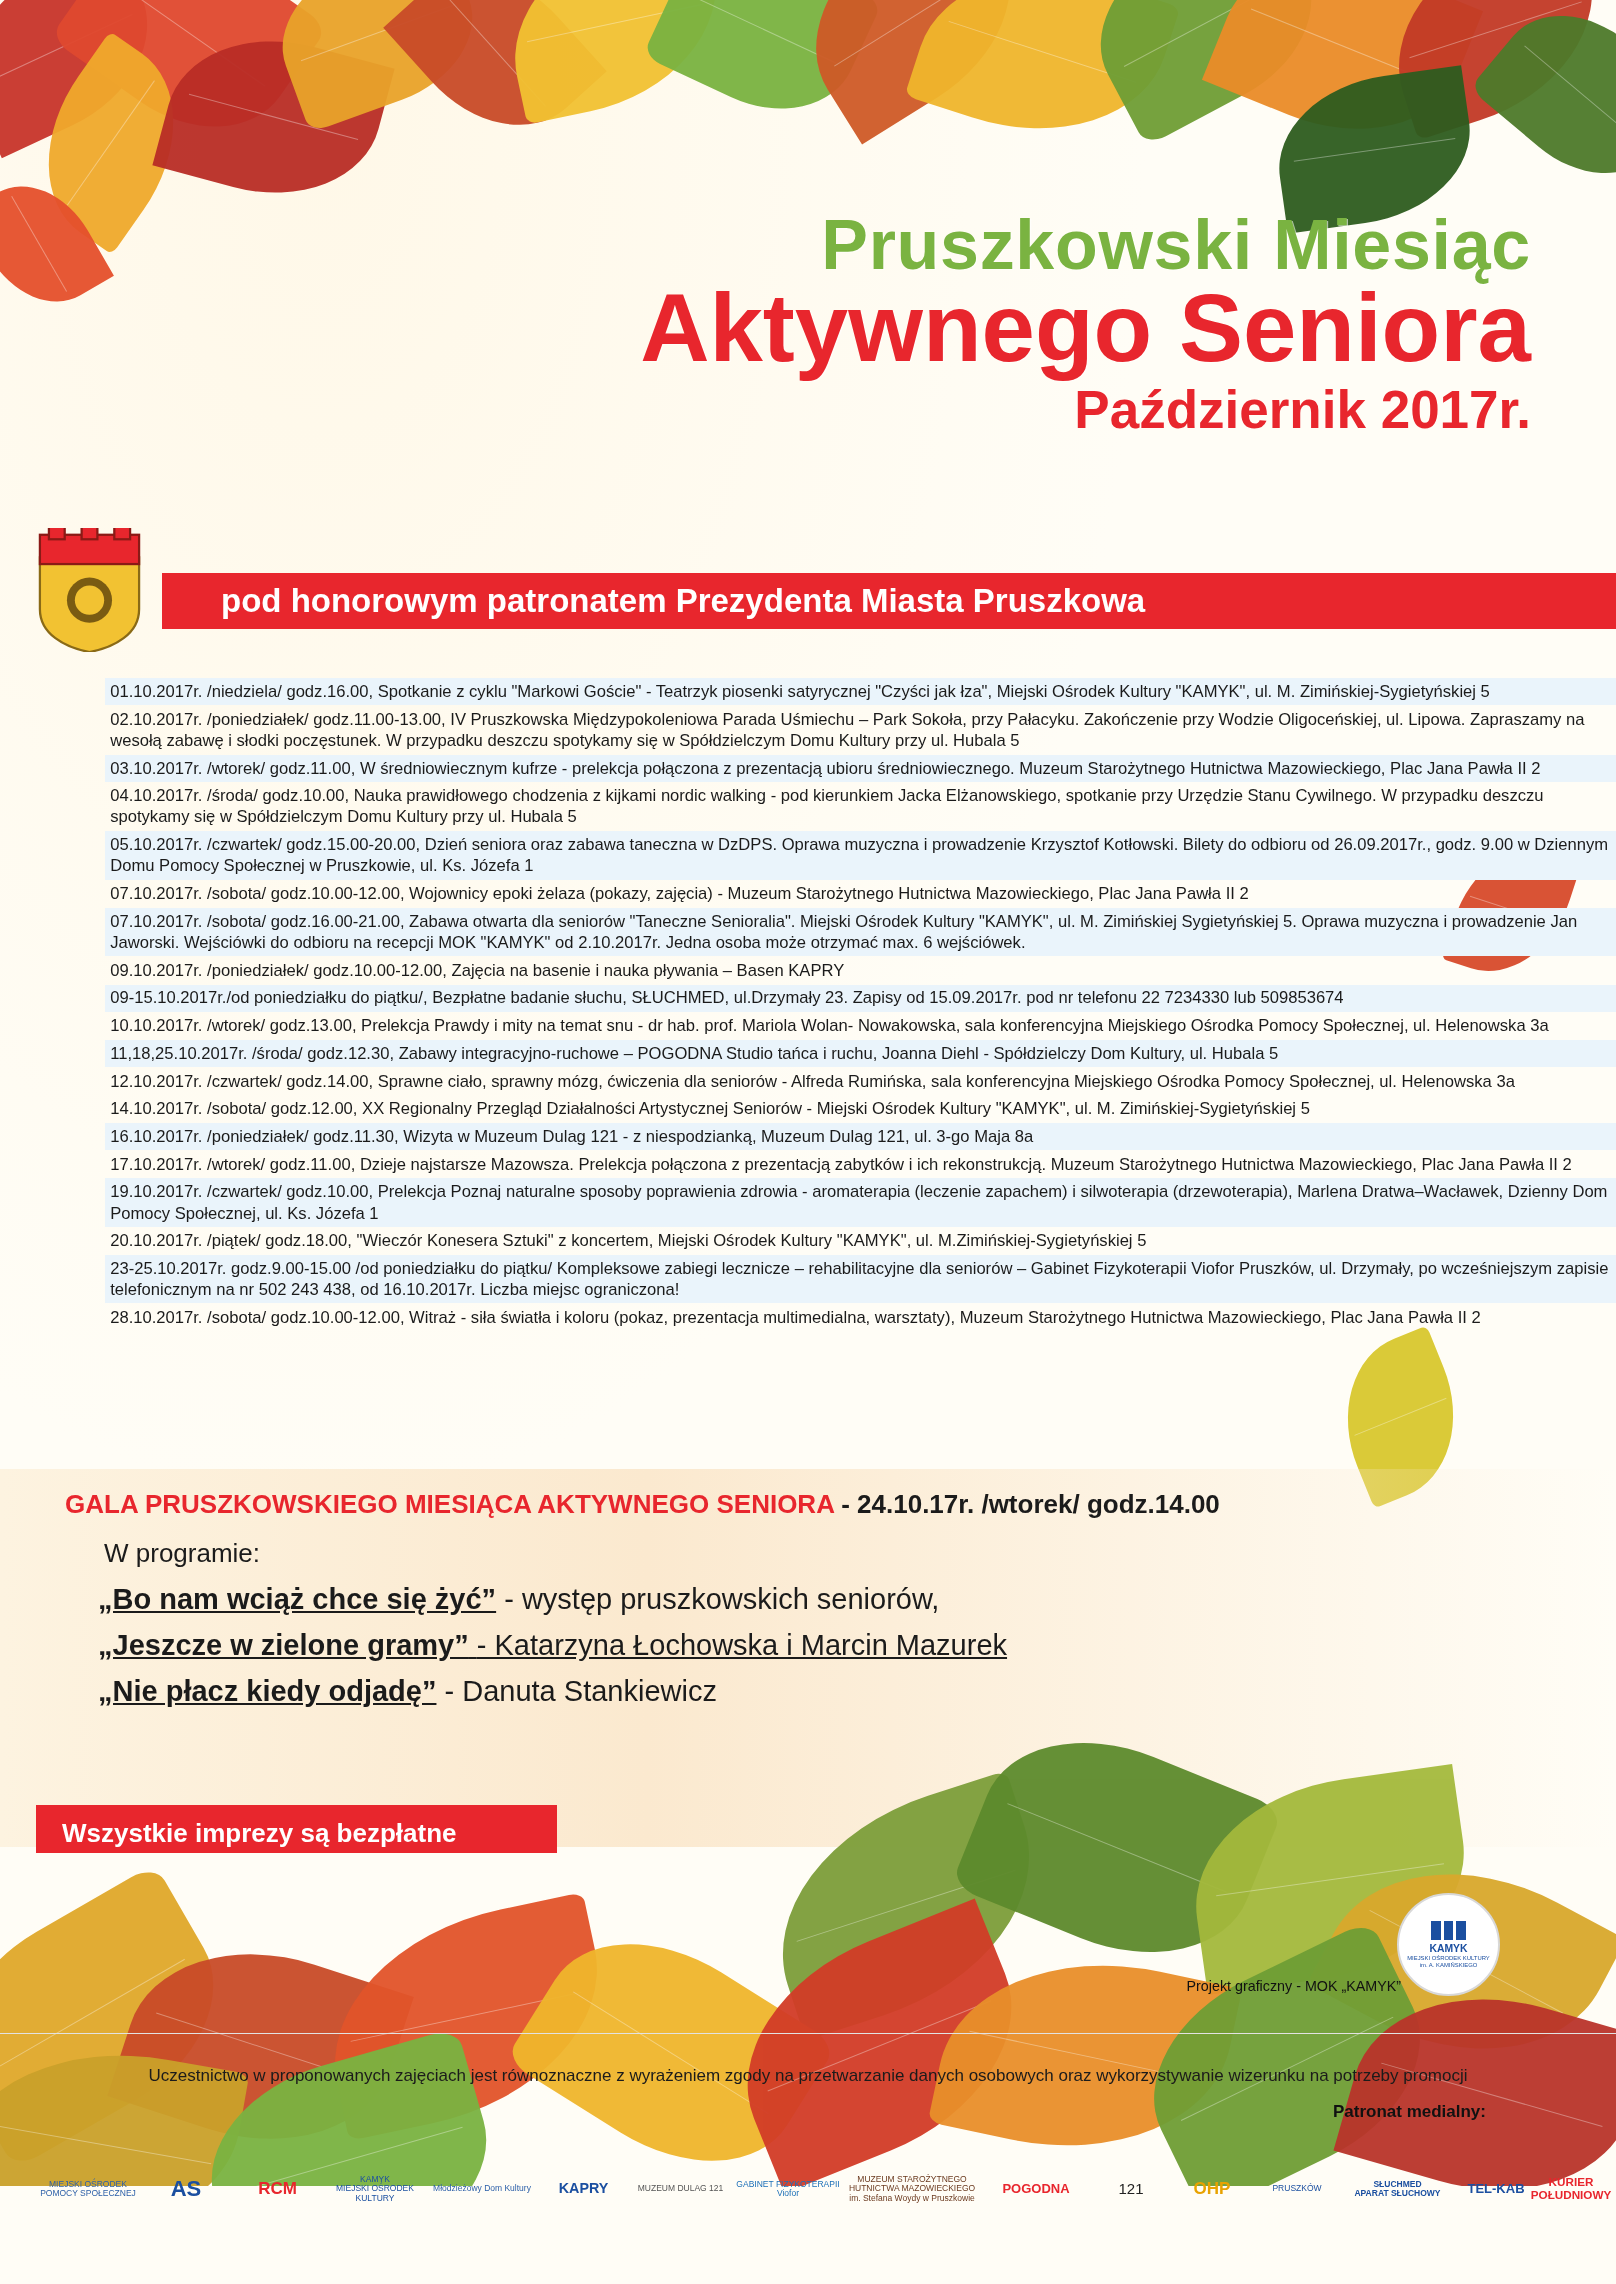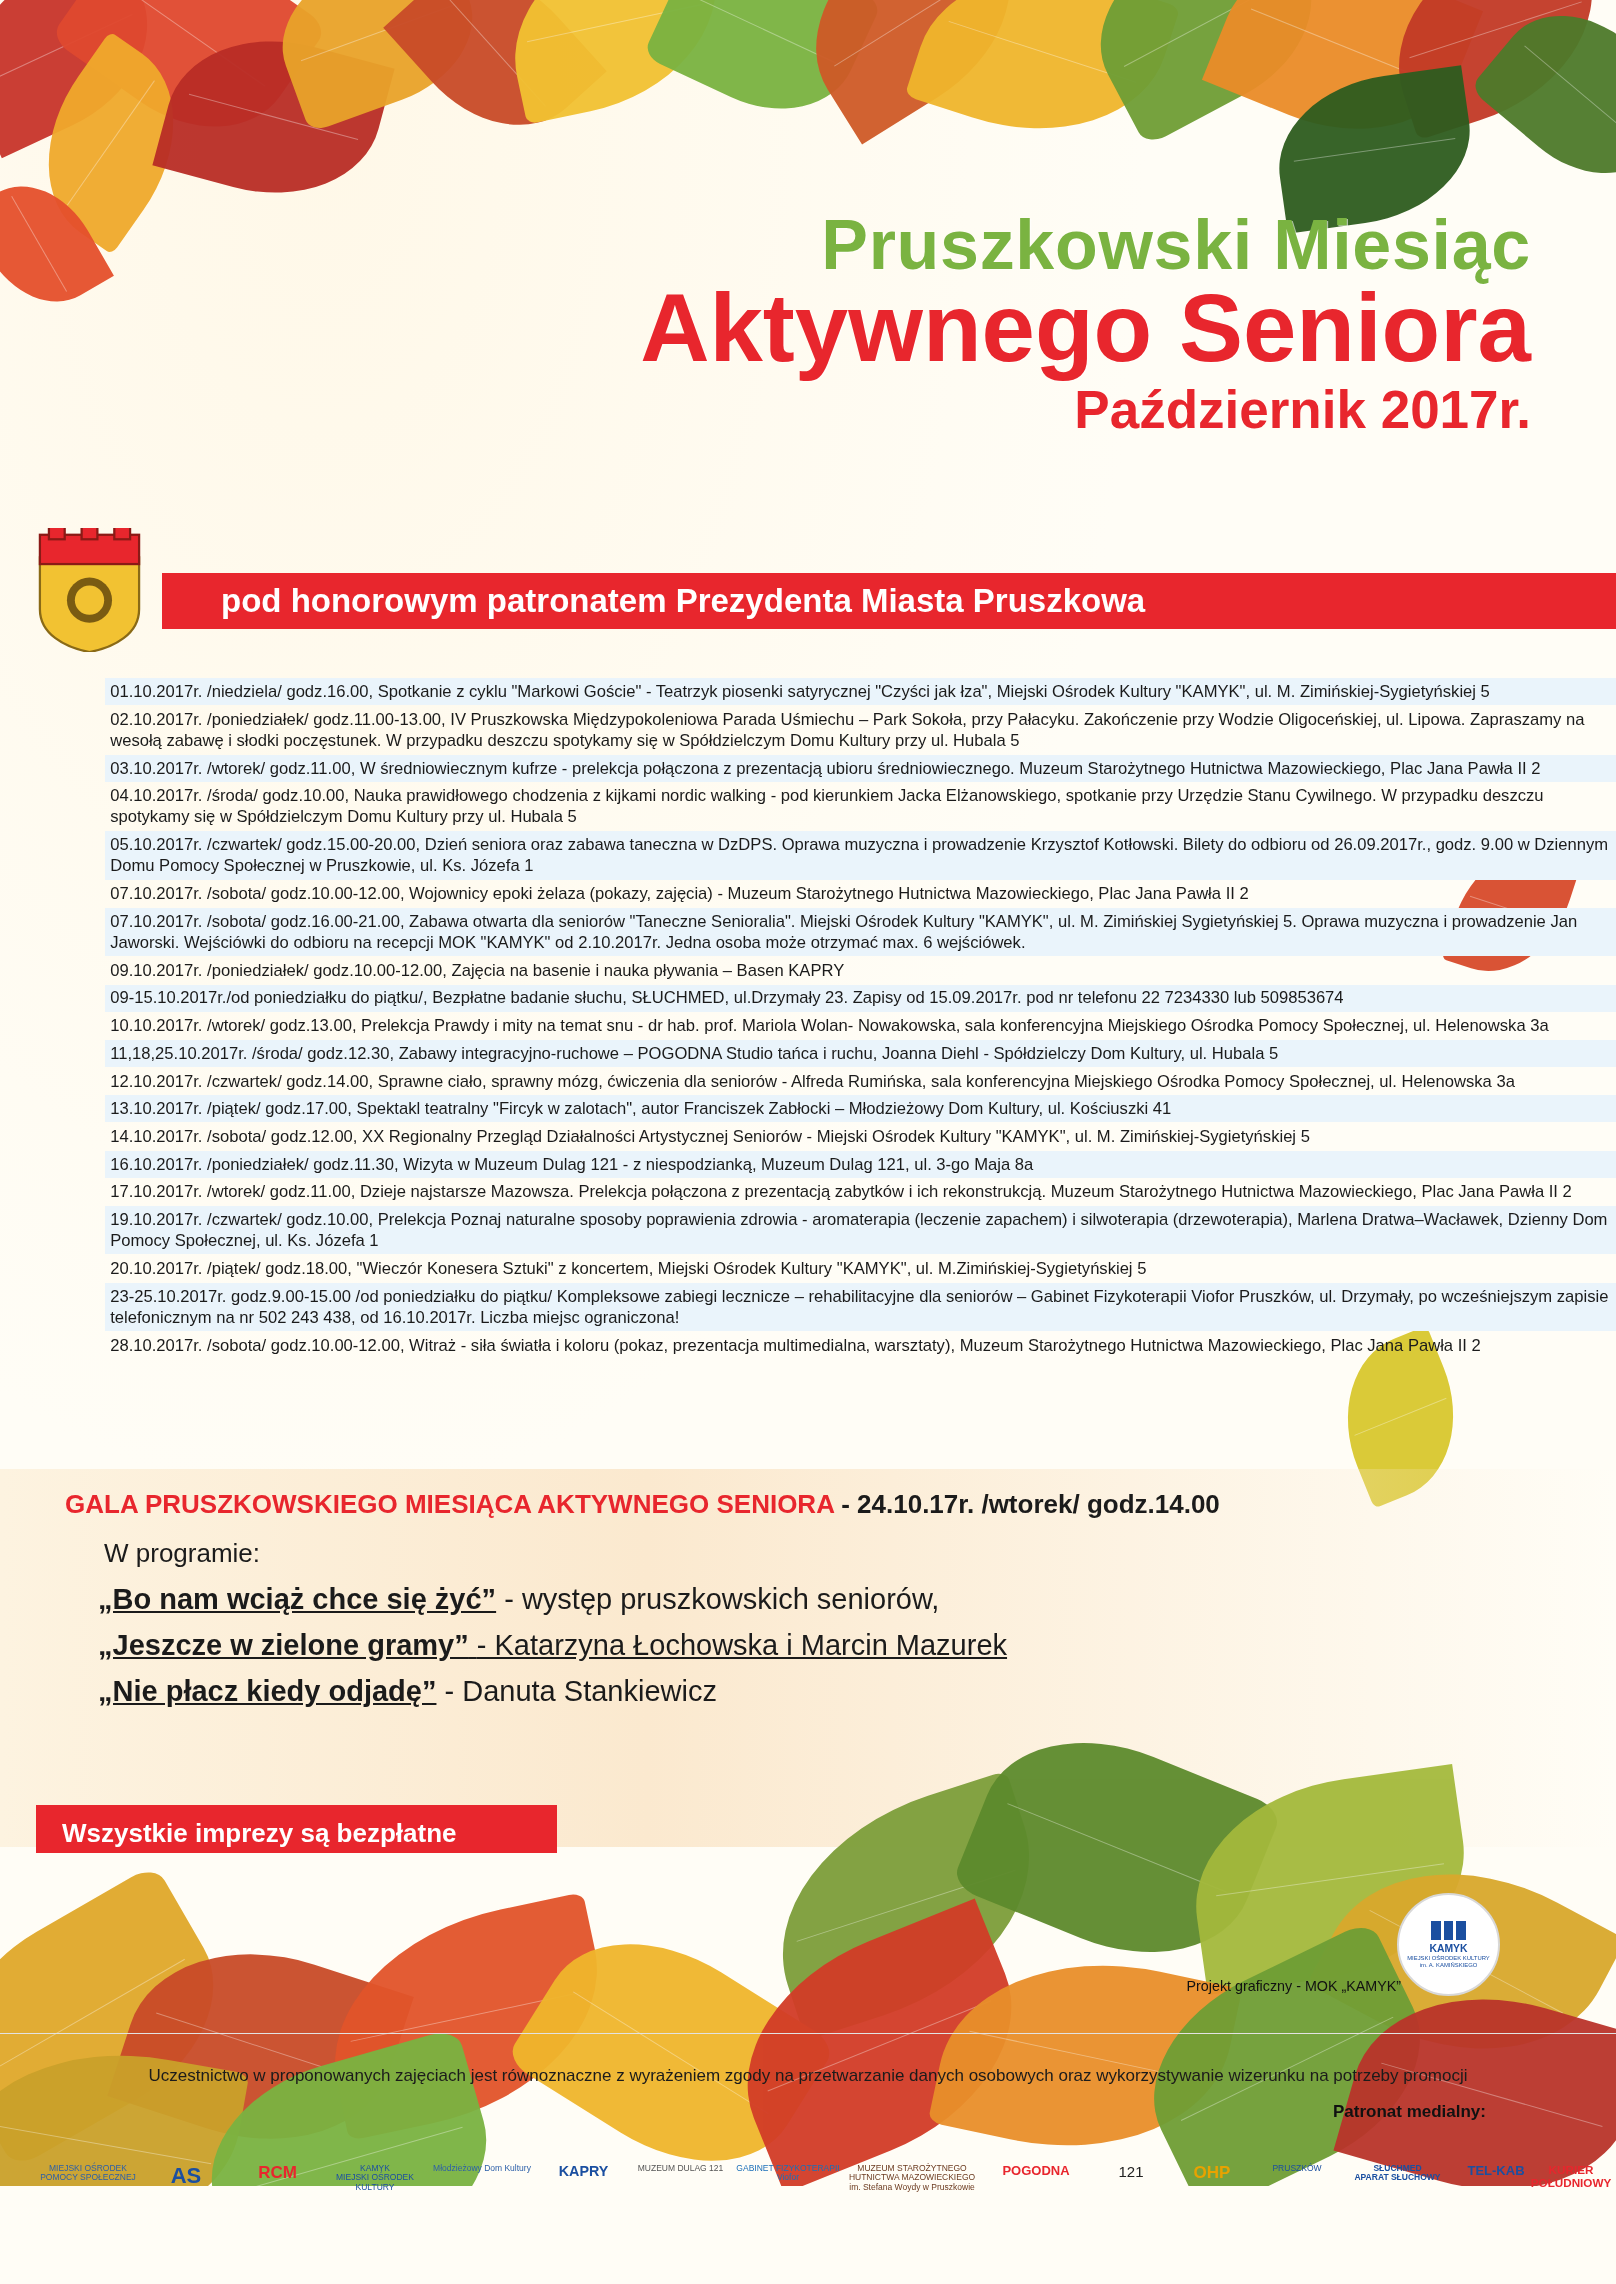--- a/index.html
+++ b/index.html
@@ -124,22 +124,22 @@
 
   
   .footer-note {
     position:absolute; left:0; top:2066px; width:1616px; text-align:center;
     font-size:17px; color:#1b1b1b;
   }
   .logos {
     position:absolute; left:0; top:2137px; width:1616px; height:111px;
   }
   .logo {
-    position:absolute; top:27px; height:78px;
-    display:flex; align-items:flex-start; justify-content:center;
+    position:absolute; top:13px; height:78px;
+    display:flex; align-items:center; justify-content:center;
     font-size:8.5px; text-align:center; color:#222; line-height:1.1;
   }
   .patronat-medialny {
     position:absolute; right:130px; top:2102px; font-size:17px; font-weight:bold; color:#111;
   }
   .divline {
     position:absolute; left:0; top:2033px; width:1616px; height:1.3px; background:#e2e2e2;
   }
 </style>
 </head>
@@ -197,21 +197,20 @@
     <div class="event alt">03.10.2017r. /wtorek/ godz.11.00, W średniowiecznym kufrze - prelekcja połączona z prezentacją ubioru średniowiecznego. Muzeum Starożytnego Hutnictwa Mazowieckiego, Plac Jana Pawła II 2</div>
     <div class="event">04.10.2017r. /środa/ godz.10.00, Nauka prawidłowego chodzenia z kijkami nordic walking - pod kierunkiem Jacka Elżanowskiego, spotkanie przy Urzędzie Stanu Cywilnego. W przypadku deszczu spotykamy się w Spółdzielczym Domu Kultury przy ul. Hubala 5</div>
     <div class="event alt">05.10.2017r. /czwartek/ godz.15.00-20.00, Dzień seniora oraz zabawa taneczna w DzDPS. Oprawa muzyczna i prowadzenie Krzysztof Kotłowski. Bilety do odbioru od 26.09.2017r., godz. 9.00 w Dziennym Domu Pomocy Społecznej w Pruszkowie, ul. Ks. Józefa 1</div>
     <div class="event">07.10.2017r. /sobota/ godz.10.00-12.00, Wojownicy epoki żelaza (pokazy, zajęcia) - Muzeum Starożytnego Hutnictwa Mazowieckiego, Plac Jana Pawła II 2</div>
     <div class="event alt">07.10.2017r. /sobota/ godz.16.00-21.00, Zabawa otwarta dla seniorów "Taneczne Senioralia". Miejski Ośrodek Kultury "KAMYK", ul. M. Zimińskiej Sygietyńskiej 5. Oprawa muzyczna i prowadzenie Jan Jaworski. Wejściówki do odbioru na recepcji MOK "KAMYK" od 2.10.2017r. Jedna osoba może otrzymać max. 6 wejściówek.</div>
     <div class="event">09.10.2017r. /poniedziałek/ godz.10.00-12.00, Zajęcia na basenie i nauka pływania – Basen KAPRY</div>
     <div class="event alt">09-15.10.2017r./od poniedziałku do piątku/, Bezpłatne badanie słuchu, SŁUCHMED, ul.Drzymały 23. Zapisy od 15.09.2017r. pod nr telefonu 22 7234330 lub 509853674</div>
     <div class="event">10.10.2017r. /wtorek/ godz.13.00, Prelekcja Prawdy i mity na temat snu - dr hab. prof. Mariola Wolan- Nowakowska, sala konferencyjna Miejskiego Ośrodka Pomocy Społecznej, ul. Helenowska 3a</div>
     <div class="event alt">11,18,25.10.2017r. /środa/ godz.12.30, Zabawy integracyjno-ruchowe – POGODNA Studio tańca i ruchu, Joanna Diehl - Spółdzielczy Dom Kultury, ul. Hubala 5</div>
     <div class="event">12.10.2017r. /czwartek/ godz.14.00, Sprawne ciało, sprawny mózg, ćwiczenia dla seniorów - Alfreda Rumińska, sala konferencyjna Miejskiego Ośrodka Pomocy Społecznej, ul. Helenowska 3a</div>
-    <div class="event alt">13.10.2017r. /piątek/ godz.17.00, Spektakl teatralny "Fircyk w zalotach", autor Franciszek Zabłocki – Młodzieżowy Dom Kultury, ul. Kościuszki 41</div>
     <div class="event">14.10.2017r. /sobota/ godz.12.00, XX Regionalny Przegląd Działalności Artystycznej Seniorów - Miejski Ośrodek Kultury "KAMYK", ul. M. Zimińskiej-Sygietyńskiej 5</div>
     <div class="event alt">16.10.2017r. /poniedziałek/ godz.11.30, Wizyta w Muzeum Dulag 121 - z niespodzianką, Muzeum Dulag 121, ul. 3-go Maja 8a</div>
     <div class="event">17.10.2017r. /wtorek/ godz.11.00, Dzieje najstarsze Mazowsza. Prelekcja połączona z prezentacją zabytków i ich rekonstrukcją. Muzeum Starożytnego Hutnictwa Mazowieckiego, Plac Jana Pawła II 2</div>
     <div class="event alt">19.10.2017r. /czwartek/ godz.10.00, Prelekcja Poznaj naturalne sposoby poprawienia zdrowia - aromaterapia (leczenie zapachem) i silwoterapia (drzewoterapia), Marlena Dratwa–Wacławek, Dzienny Dom Pomocy Społecznej, ul. Ks. Józefa 1</div>
     <div class="event">20.10.2017r. /piątek/ godz.18.00, "Wieczór Konesera Sztuki" z koncertem, Miejski Ośrodek Kultury "KAMYK", ul. M.Zimińskiej-Sygietyńskiej 5</div>
     <div class="event alt">23-25.10.2017r. godz.9.00-15.00 /od poniedziałku do piątku/ Kompleksowe zabiegi lecznicze – rehabilitacyjne dla seniorów – Gabinet Fizykoterapii Viofor Pruszków, ul. Drzymały, po wcześniejszym zapisie telefonicznym na nr 502 243 438, od 16.10.2017r. Liczba miejsc ograniczona!</div>
     <div class="event">28.10.2017r. /sobota/ godz.10.00-12.00, Witraż - siła światła i koloru (pokaz, prezentacja multimedialna, warsztaty), Muzeum Starożytnego Hutnictwa Mazowieckiego, Plac Jana Pawła II 2</div>
   </div>
 
   <div class="gala"></div>

